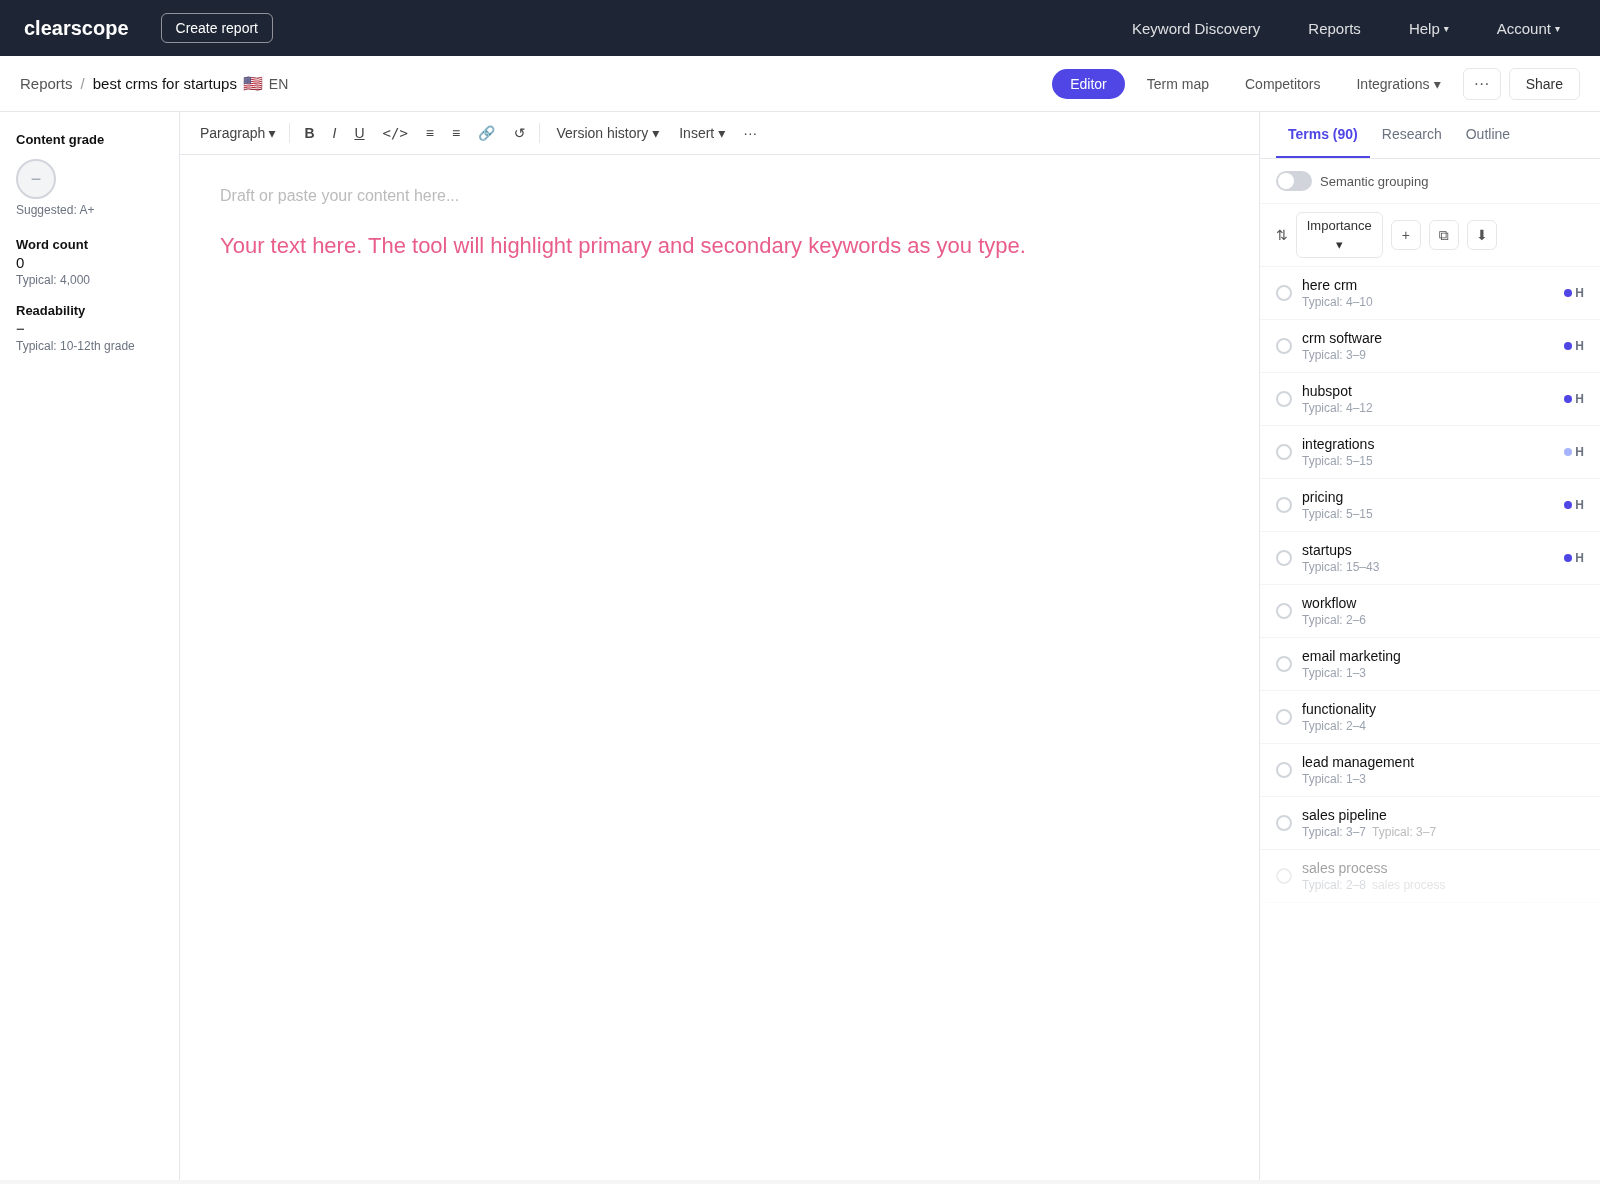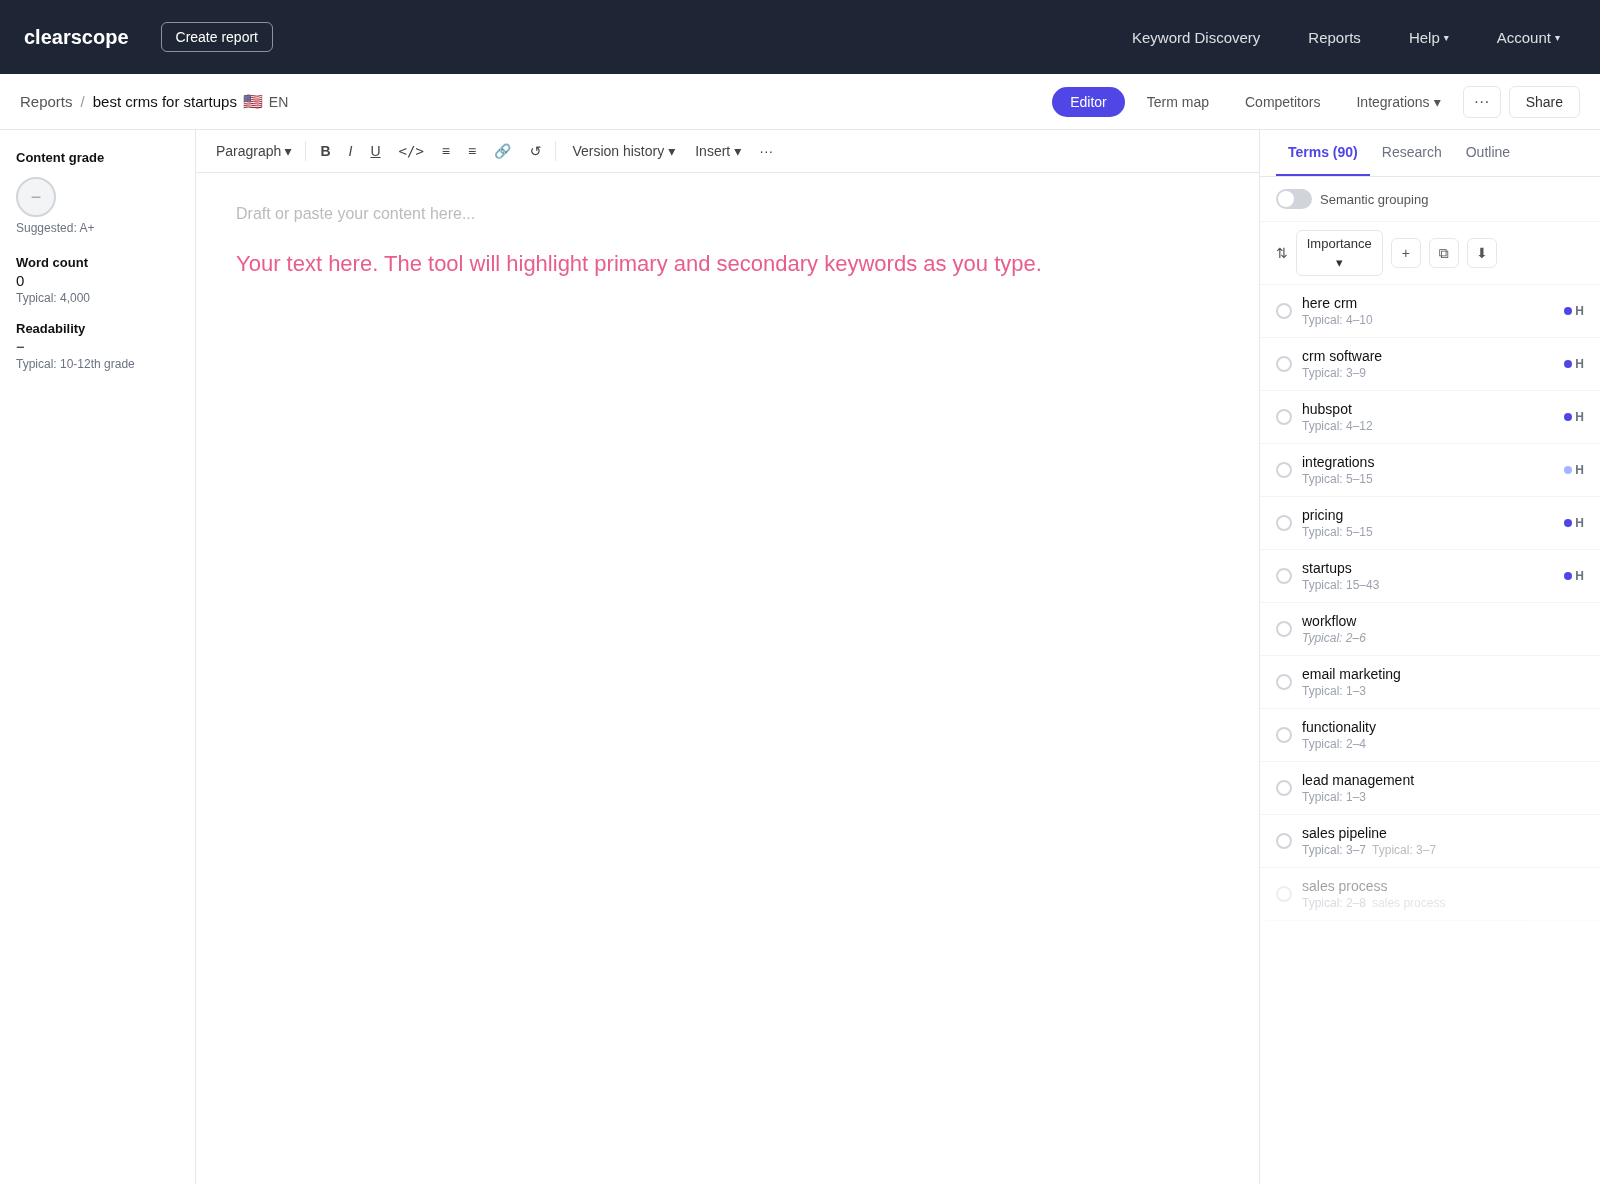--- a/index.html
+++ b/index.html
@@ -1,19 +1,19 @@
 <!DOCTYPE html>
 <html><head>
   <meta charset="utf-8">
   <style>
     * { box-sizing: border-box; margin: 0; padding: 0; }
     body { font-family: -apple-system, BlinkMacSystemFont, 'Segoe UI', sans-serif; background: #f5f5f5; color: #333; }
 
     
-    .nav { background: #1e2535; display: flex; align-items: center; padding: 0 24px; height: 74px; gap: 16px; }
+    .nav { background: #1e2535; display: flex; align-items: center; padding: 0 24px; height: 56px; gap: 16px; }
     .nav-logo { color: white; font-size: 20px; font-weight: 700; margin-right: 16px; }
     .nav-create-btn { border: 1px solid rgba(255,255,255,0.5); color: white; background: transparent; border-radius: 6px; padding: 6px 14px; font-size: 14px; cursor: pointer; white-space: nowrap; }
     .nav-spacer { flex: 1; }
     .nav-link { color: rgba(255,255,255,0.85); font-size: 15px; padding: 8px 16px; cursor: pointer; text-decoration: none; white-space: nowrap; }
     .nav-link-dropdown { display: flex; align-items: center; gap: 4px; }
     .nav-chevron { font-size: 10px; }
 
     
     .breadcrumb-bar { background: white; border-bottom: 1px solid #e5e7eb; padding: 0 20px; height: 56px; display: flex; align-items: center; gap: 0; }
     .breadcrumb-reports { color: #555; font-size: 15px; cursor: pointer; }
@@ -26,21 +26,21 @@
     .tab-btn { background: transparent; border: none; color: #555; font-size: 14px; padding: 7px 14px; cursor: pointer; border-radius: 6px; }
     .integrations-btn { display: flex; align-items: center; gap: 4px; }
     .more-btn { background: transparent; border: 1px solid #e5e7eb; border-radius: 6px; padding: 6px 10px; cursor: pointer; color: #555; font-size: 16px; }
     .share-btn { background: white; border: 1px solid #e5e7eb; border-radius: 6px; padding: 7px 16px; font-size: 14px; cursor: pointer; color: #333; font-weight: 500; }
     .breadcrumb-btns { display: flex; align-items: center; gap: 8px; }
 
     
     .main-layout { display: flex; height: calc(100vh - 116px); }
 
     
-    .sidebar { width: 196px; background: white; border-right: 1px solid #e5e7eb; padding: 20px 16px; flex-shrink: 0; }
+    .sidebar { width: 180px; background: white; border-right: 1px solid #e5e7eb; padding: 20px 16px; flex-shrink: 0; }
     .sidebar-section-title { font-size: 13px; font-weight: 600; color: #111; margin-bottom: 12px; }
     .grade-circle { width: 40px; height: 40px; border-radius: 50%; background: #f3f4f6; border: 2px solid #d1d5db; display: flex; align-items: center; justify-content: center; font-size: 18px; color: #9ca3af; margin-bottom: 4px; }
     .sidebar-suggested { font-size: 12px; color: #6b7280; margin-bottom: 20px; }
     .sidebar-metric { margin-bottom: 16px; }
     .sidebar-metric-label { font-size: 13px; font-weight: 600; color: #111; margin-bottom: 2px; }
     .sidebar-metric-value { font-size: 15px; color: #111; margin-bottom: 2px; }
     .sidebar-metric-sub { font-size: 12px; color: #6b7280; }
 
     
     .editor-area { flex: 1; display: flex; flex-direction: column; background: white; border-right: 1px solid #e5e7eb; min-width: 0; }
@@ -293,21 +293,21 @@
     </div>
     <div class="term-badge">
       <span class="badge-dot badge-dot-blue"></span>
       <span class="badge-h">H</span>
     </div>
   </div>
         <div class="term-item" style="">
     <div class="term-checkbox"></div>
     <div class="term-info">
       <div class="term-name">workflow</div>
-      <div style="display:flex;gap:6px;align-items:center;font-style:italic;">
+      <div style="display:flex;gap:6px;align-items:center;">
         <span class="term-typical">Typical: 2–6</span>
 
       </div>
     </div>
     <div class="term-badge">
       
       
     </div>
   </div>
         <div class="term-item" style="">

